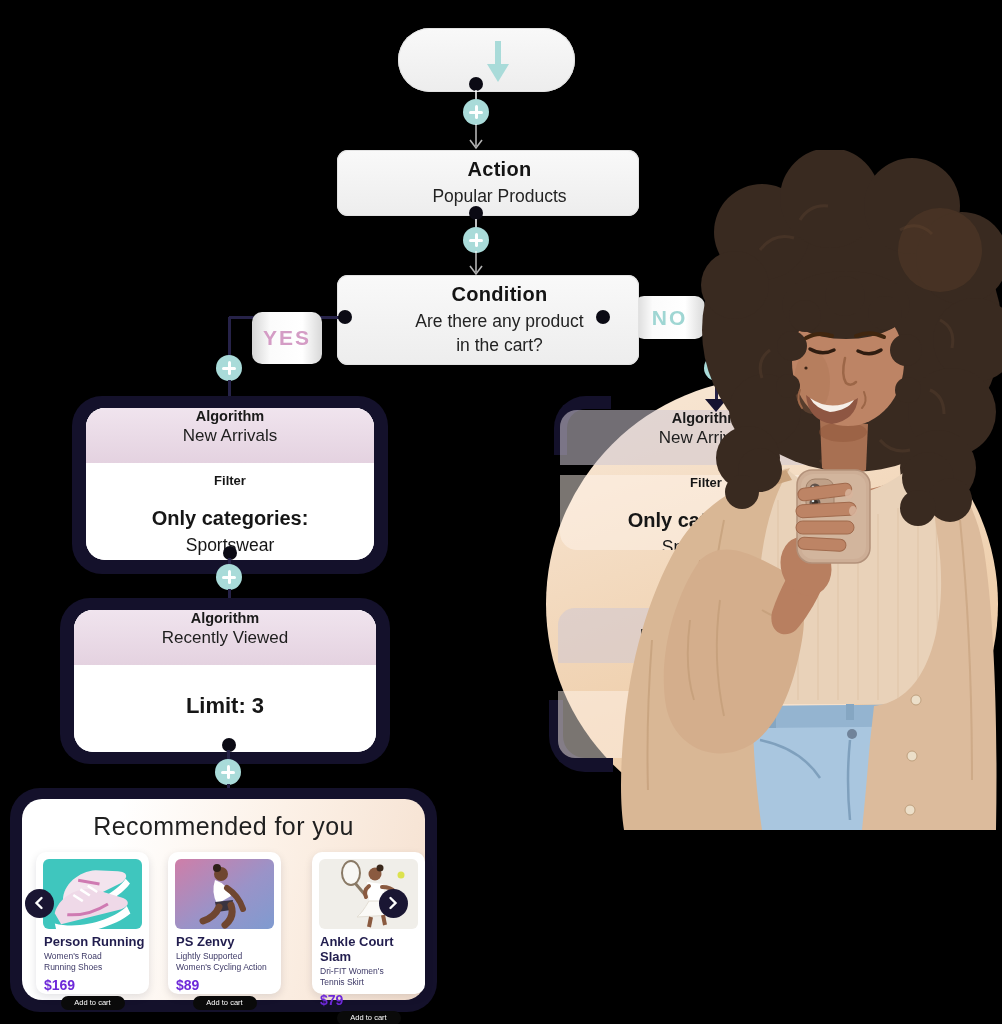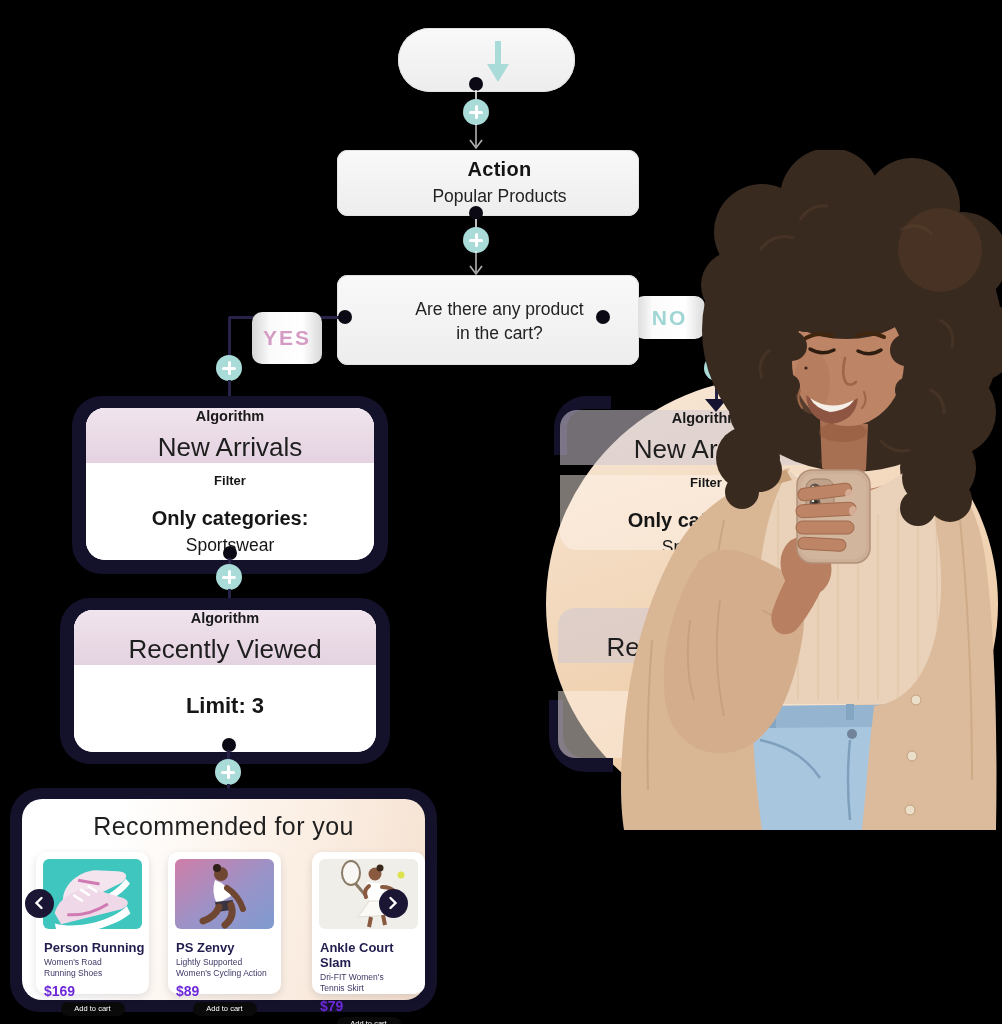--- a/index.html
+++ b/index.html
@@ -24,38 +24,38 @@
   .hline{position:absolute;height:3px;background:#262248;}
   .wline{position:absolute;width:2px;background:rgba(255,255,255,.75);}
   .tri{position:absolute;width:0;height:0;border-left:11px solid transparent;
        border-right:11px solid transparent;border-top:13px solid #161330;}
   
   .dark-card{position:absolute;background:#14112b;border-radius:30px;}
   .white-card{position:absolute;background:#fff;border-radius:19px;overflow:hidden;text-align:center;
               box-shadow:inset 0 0 0 2px #fff;}
   .card-header{background:linear-gradient(180deg,#f0e4ee,#e4d2e0);height:55px;box-sizing:border-box;padding-top:0;}
   .algo-label{font-size:14.5px;font-weight:700;color:#1a1a1a;}
-  .algo-name{font-size:26px;color:#1e1e1e;margin-top:8px;}
+  .algo-name{font-size:17px;color:#1e1e1e;margin-top:2px;}
   .filter-label{font-size:13px;font-weight:700;margin-top:10px;}
   .filter-title{font-size:20px;font-weight:700;margin-top:19px;}
   .filter-value{font-size:17.5px;margin-top:5px;}
   .limit{font-size:22px;font-weight:700;margin-top:28px;}
   
   .frost{position:absolute;border-radius:17px;overflow:hidden;text-align:center;}
   .frost .card-header{background:rgba(208,201,211,.55);}
   .frost-body{background:rgba(255,245,237,.48);height:100%;}
   .corner{position:absolute;}
   
   .rec-inner{position:absolute;background:linear-gradient(105deg,#ffffff 22%,#fcf1e7 58%,#f5e0cf 100%);
              border-radius:20px;text-align:center;}
   .rec-title{font-size:25px;font-weight:500;color:#1f1f1f;margin-top:13px;letter-spacing:.4px;}
   .prod-card{position:absolute;width:113px;height:142px;background:#fff;border-radius:10px;
              box-shadow:0 3px 9px rgba(20,17,43,.12);text-align:left;}
   .prod-img{margin:7px 0 0 7px;width:99px;height:70px;border-radius:6px;overflow:hidden;}
-  .prod-name{font-size:13px;font-weight:700;color:#211d4e;margin:11px 0 0 8px;}
+  .prod-name{font-size:13px;font-weight:700;color:#211d4e;margin:5px 0 0 8px;}
   .prod-desc{font-size:8.5px;color:#3c3866;margin:2px 0 0 8px;line-height:1.3;}
   .prod-price{font-size:14px;font-weight:700;color:#6d28d9;margin:4px 0 0 8px;}
   .cart-btn{display:block;margin:3px auto 0;width:64px;height:14px;background:#0a0a0a;color:#fff;
             font-size:7.5px;line-height:14px;text-align:center;border:none;border-radius:8px;
             font-family:inherit;padding:0;}
   .nav-btn{position:absolute;width:29px;height:29px;margin:-14.5px 0 0 -14.5px;border-radius:50%;
            background:#1a1633;display:flex;align-items:center;justify-content:center;}
   
   #peach-circle{position:absolute;left:546px;top:378px;width:452px;height:452px;border-radius:50%;
                 background:linear-gradient(160deg,#f7e4d0 12%,#efd0ae 60%,#eac49e 100%);}
@@ -255,20 +255,21 @@
   </div>
   <div class="dot" style="left:476px;top:213px;"></div>
   <div class="wline" style="left:475px;top:219px;height:9px;"></div>
   <div class="plus" style="left:476px;top:240px;"><span></span></div>
   <svg class="abs" style="left:468px;top:251px;" width="16" height="25" viewBox="0 0 16 25">
     <line x1="8" y1="0" x2="8" y2="21" stroke="rgba(255,255,255,.7)" stroke-width="1.6"></line>
     <polyline points="2,15 8,23 14,15" fill="none" stroke="rgba(255,255,255,.7)" stroke-width="1.6"></polyline>
   </svg>
 
   <div class="node" style="left:337px;top:275px;width:279px;height:90px;">
+    <div class="node-title">Condition</div>
     <div class="node-sub">
       <span>Are there any product</span><br>
       <span>in the cart?</span>
     </div>
   </div>
 
   <div class="hline" style="left:229px;top:315.5px;width:116px;"></div>
   <div class="dot" style="left:345px;top:317px;"></div>
   <div class="dot" style="left:603px;top:317px;"></div>
   <div class="branch-pill" style="left:252px;top:312px;width:70px;height:52px;color:#d49cc5;">

